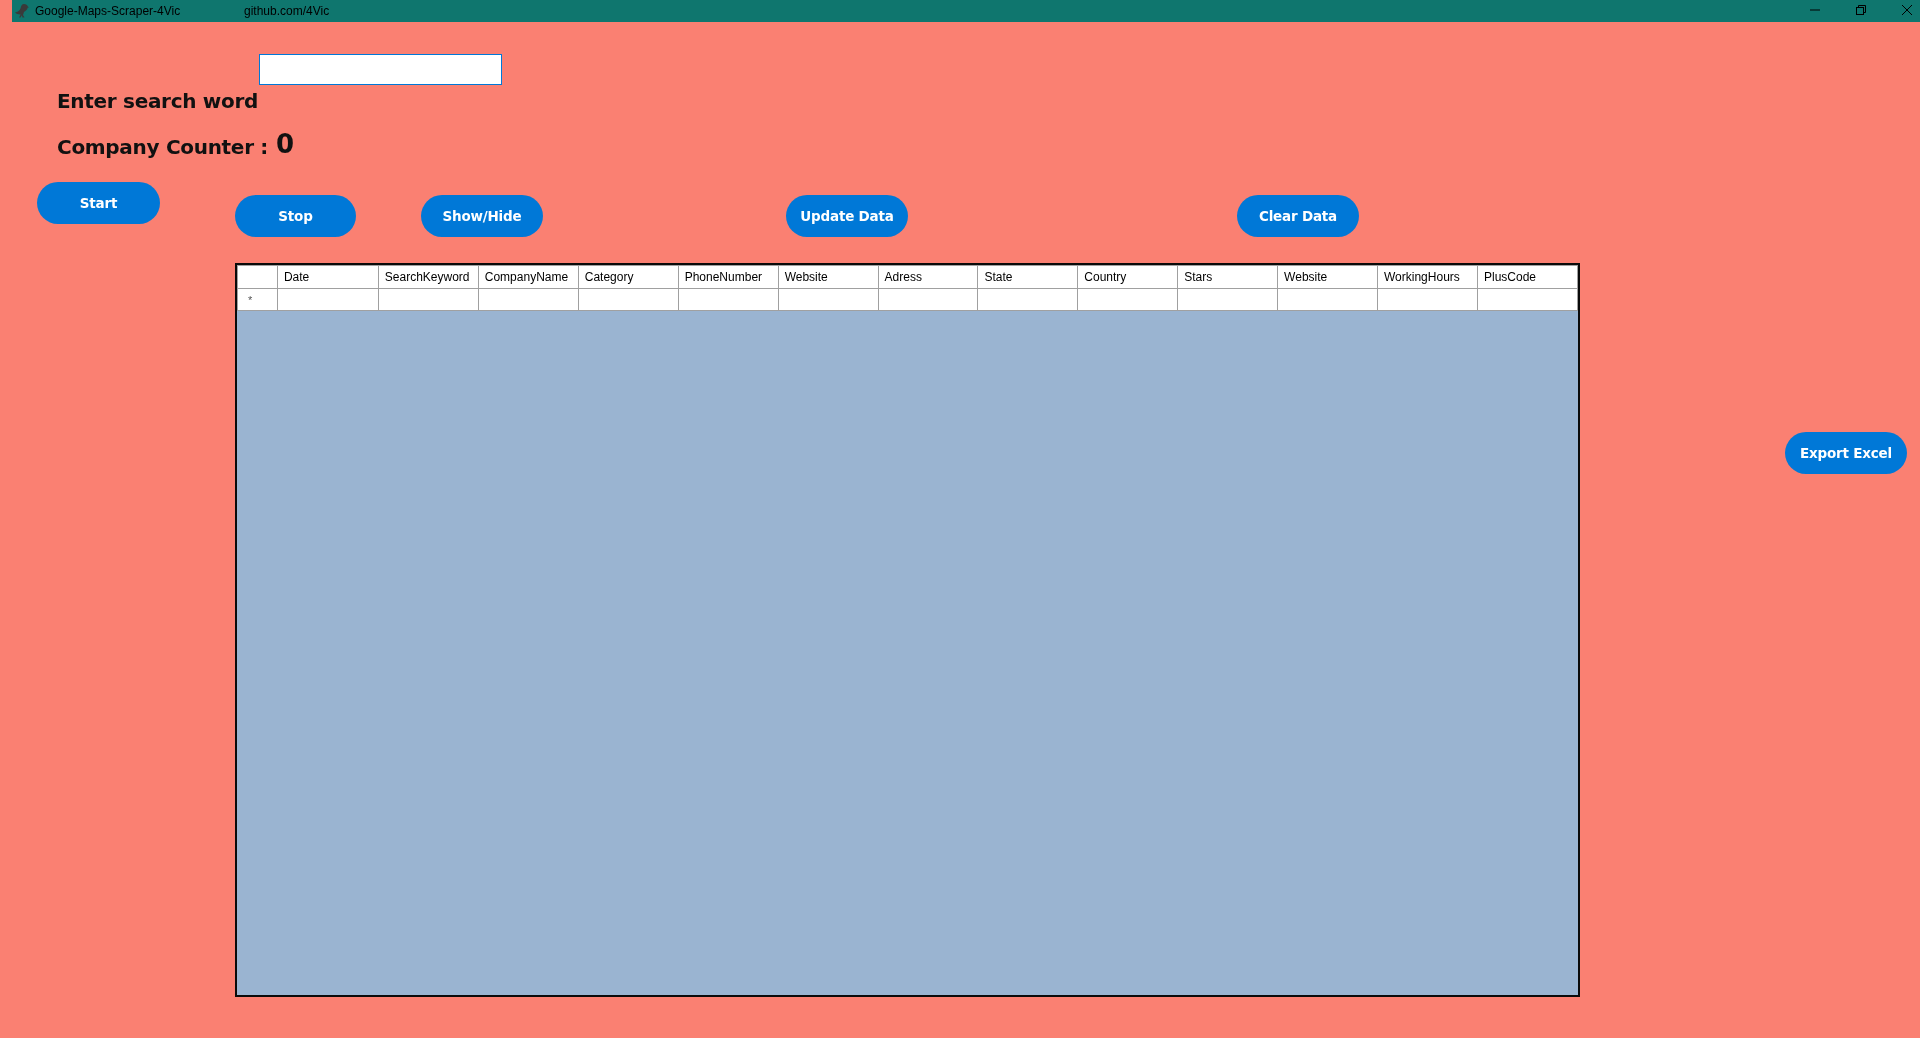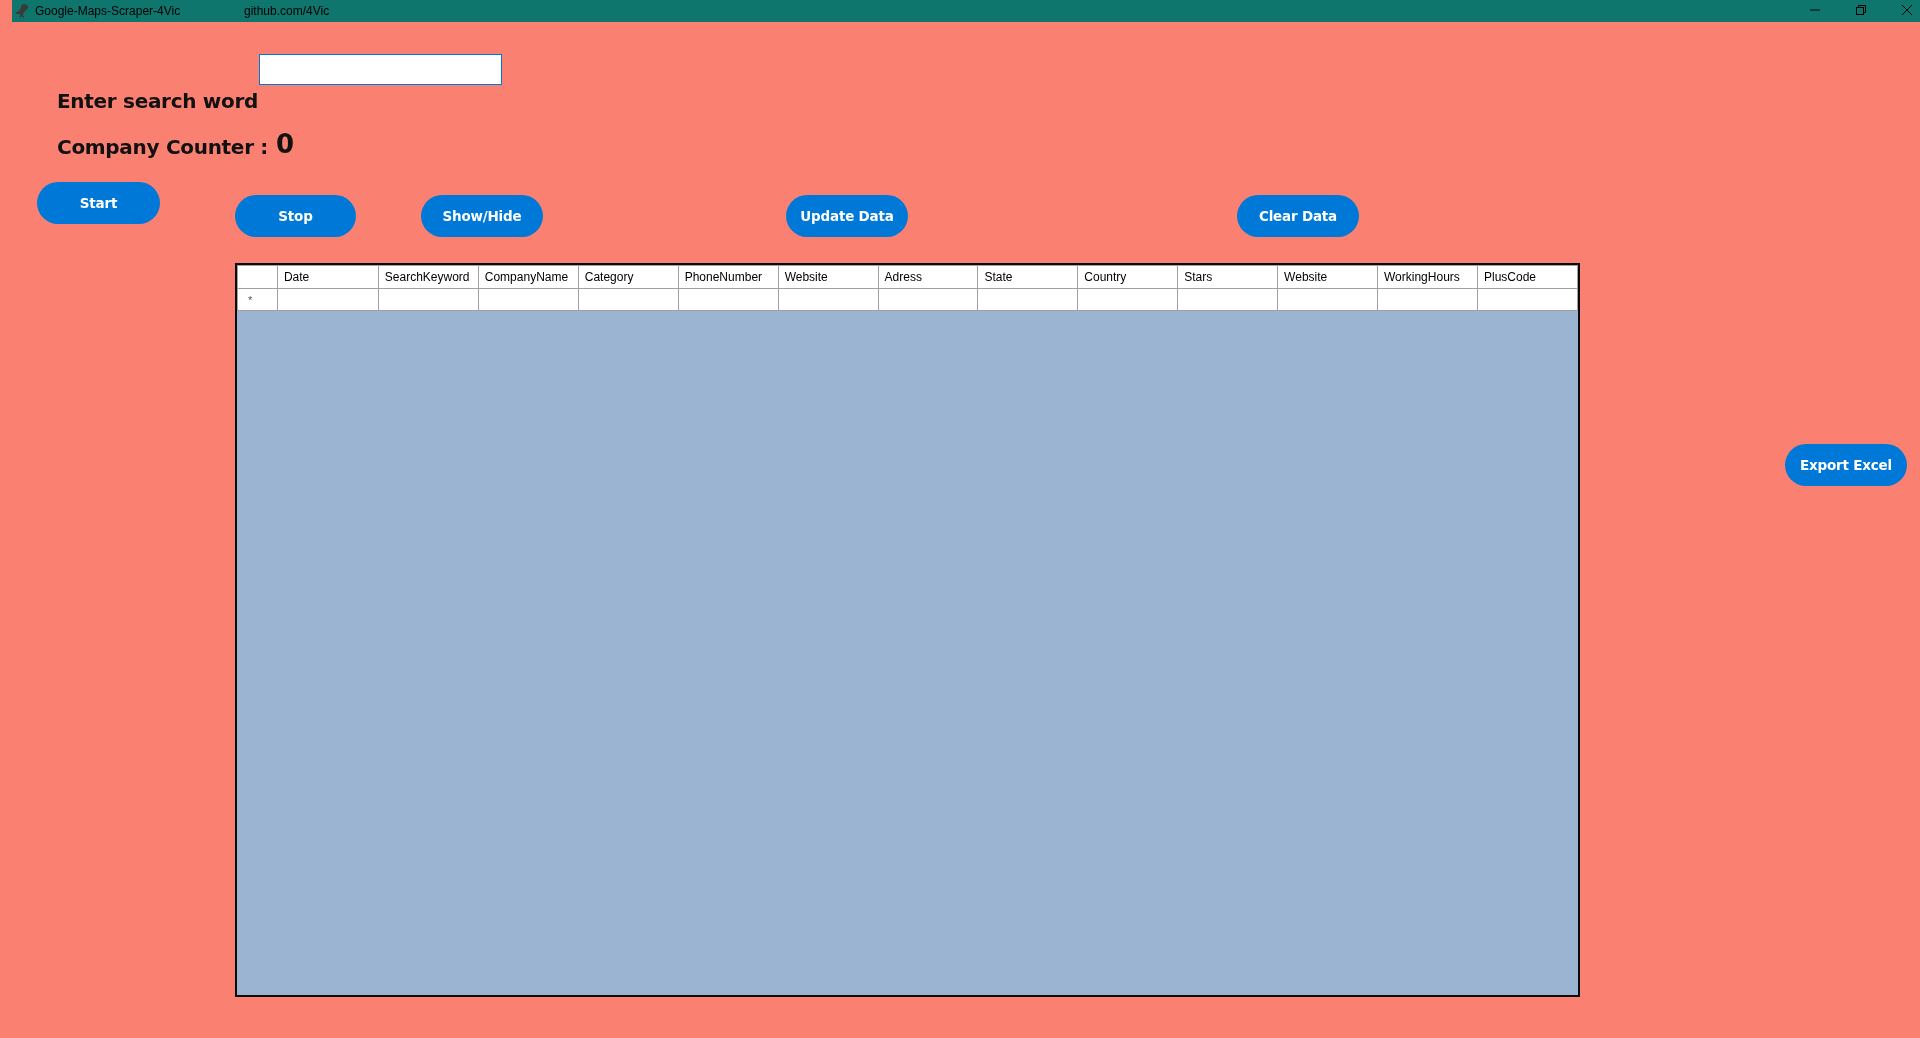--- a/index.html
+++ b/index.html
@@ -59,21 +59,21 @@
       font-family: "DejaVu Sans", sans-serif;
       font-weight: bold; font-size: 13.5px; letter-spacing: -0.2px;
       display: flex; align-items: center; justify-content: center;
       cursor: pointer;
     }
     .btn-start { left: 37px; top: 182px; }
     .btn-stop { left: 235px; top: 195px; width: 121px; }
     .btn-showhide { left: 421px; top: 195px; width: 122px; }
     .btn-update { left: 786px; top: 195px; width: 122px; text-align: center; }
     .btn-clear { left: 1237px; top: 195px; width: 122px; }
-    .btn-export { left: 1785px; top: 432px; width: 122px; margin-top: 12px; }
+    .btn-export { left: 1785px; top: 432px; width: 122px; }
 
     
     .grid {
       position: absolute; left: 235px; top: 263px; width: 1345px; height: 734px;
       background: #9AB4D1; border: 2px solid #0a0a0a; overflow: hidden;
     }
     .grid-table {
       border-collapse: collapse; table-layout: fixed;
       font-family: "Liberation Sans", sans-serif; font-size: 12px; color: #000;
       background: #FFFFFF;

